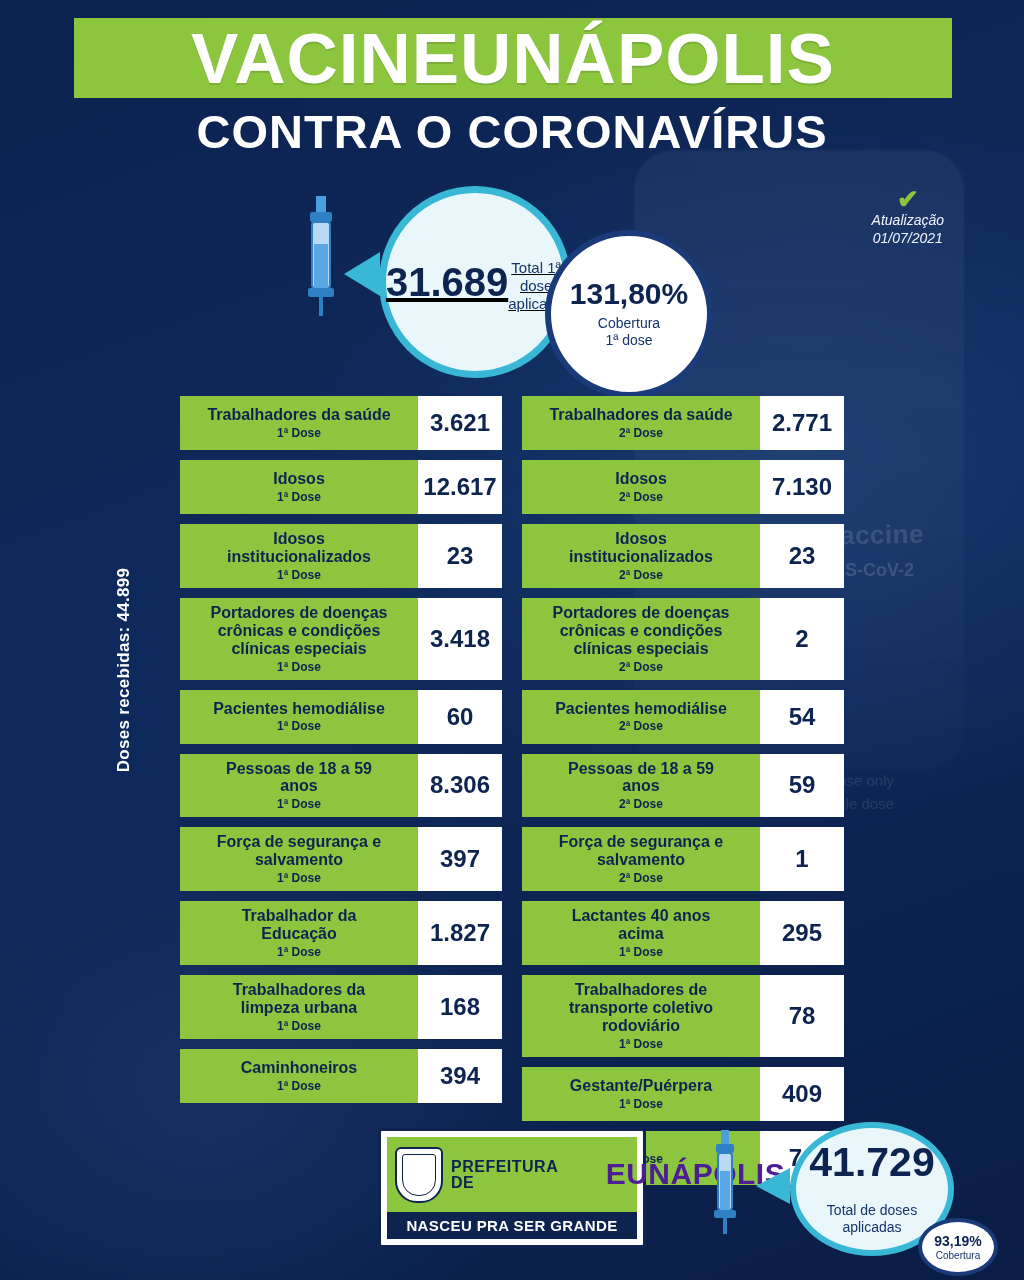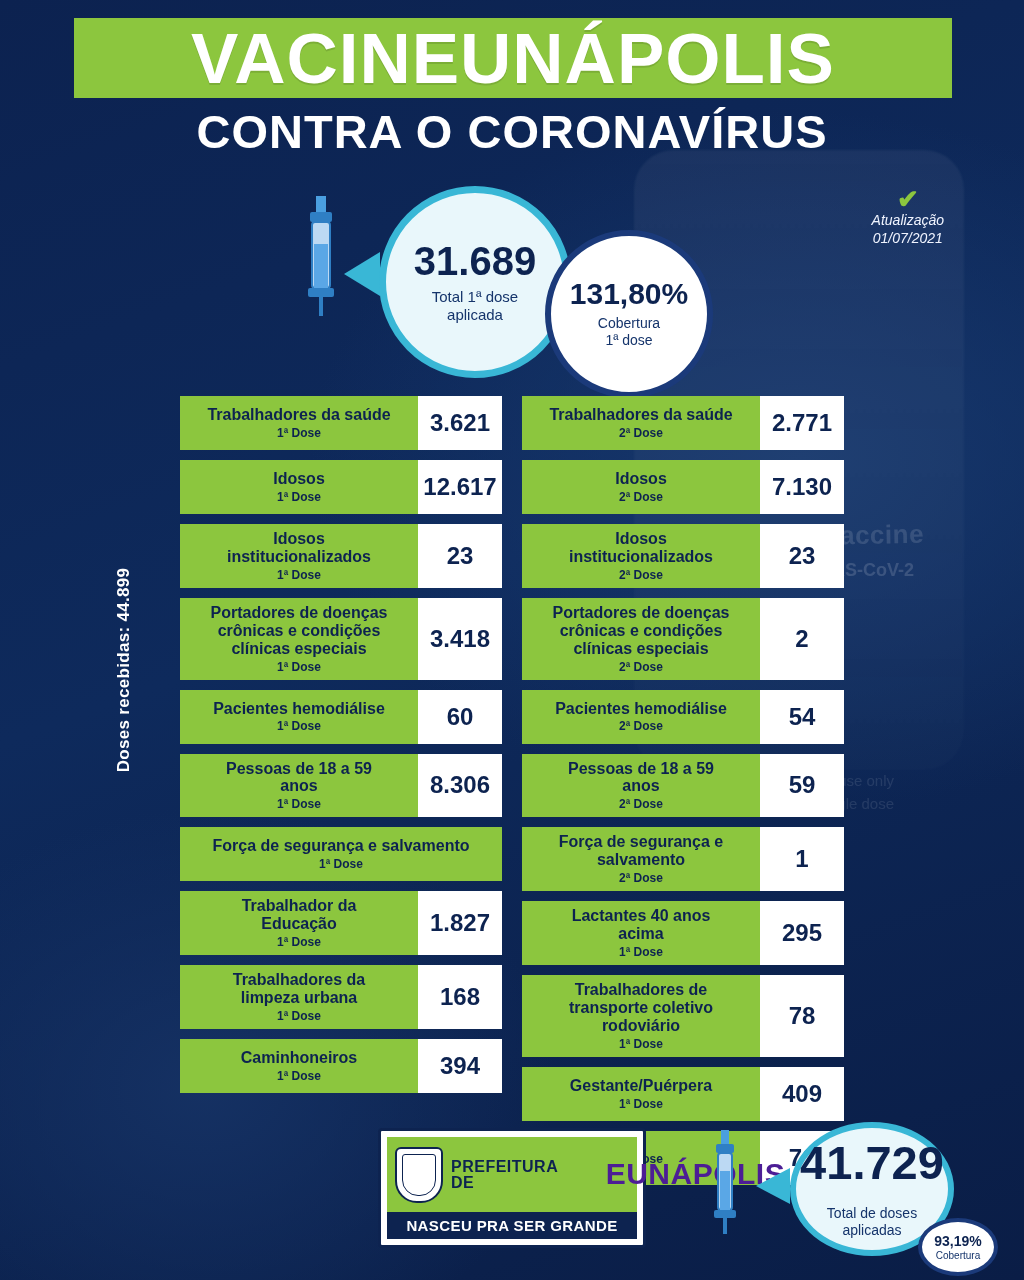--- a/index.html
+++ b/index.html
@@ -111,23 +111,24 @@
     left: 298px; top: 196px;
     width: 46px; height: 120px;
   }
   .bubble-main {
     position: absolute;
     left: 379px; top: 186px;
     width: 192px; height: 192px;
     border-radius: 50%;
     background: #e9f7fb;
     border: 7px solid #39b7d6;
-    display: flex; flex-direction: column;
+    display: flex; flex-direction: row;
     align-items: center; justify-content: center;
     text-align: center;
+    text-decoration: underline;
   }
   .bubble-main .big {
     color: #0d2350;
     font-size: 40px;
     font-weight: bold;
     line-height: 1;
   }
   .bubble-main .small {
     color: #15346b;
     font-size: 15px;
@@ -285,21 +286,21 @@
     width: 164px; height: 134px;
     border-radius: 50%;
     background: #e9f7fb;
     border: 6px solid #39b7d6;
     display: flex; flex-direction: column;
     align-items: center; justify-content: center;
     text-align: center;
   }
   .bubble-foot .big {
     color: #0d2350;
-    font-size: 47px;
+    font-size: 41px;
     font-weight: bold;
     line-height: 1;
   }
   .bubble-foot .small {
     color: #15346b;
     font-size: 14px;
     line-height: 1.2;
     margin-top: 19px;
     white-space: pre-line;
   }
@@ -418,20 +419,21 @@
           <div class="dose">1ª Dose</div>
         </div>
         <div class="row-value">8.306</div>
       </div>
 
       <div class="row">
         <div class="row-label">
           <div class="name">Força de segurança e salvamento</div>
           <div class="dose">1ª Dose</div>
         </div>
+        <div class="row-value">397</div>
       </div>
 
       <div class="row">
         <div class="row-label">
           <div class="name">Trabalhador da Educação</div>
           <div class="dose">1ª Dose</div>
         </div>
         <div class="row-value">1.827</div>
       </div>
 

